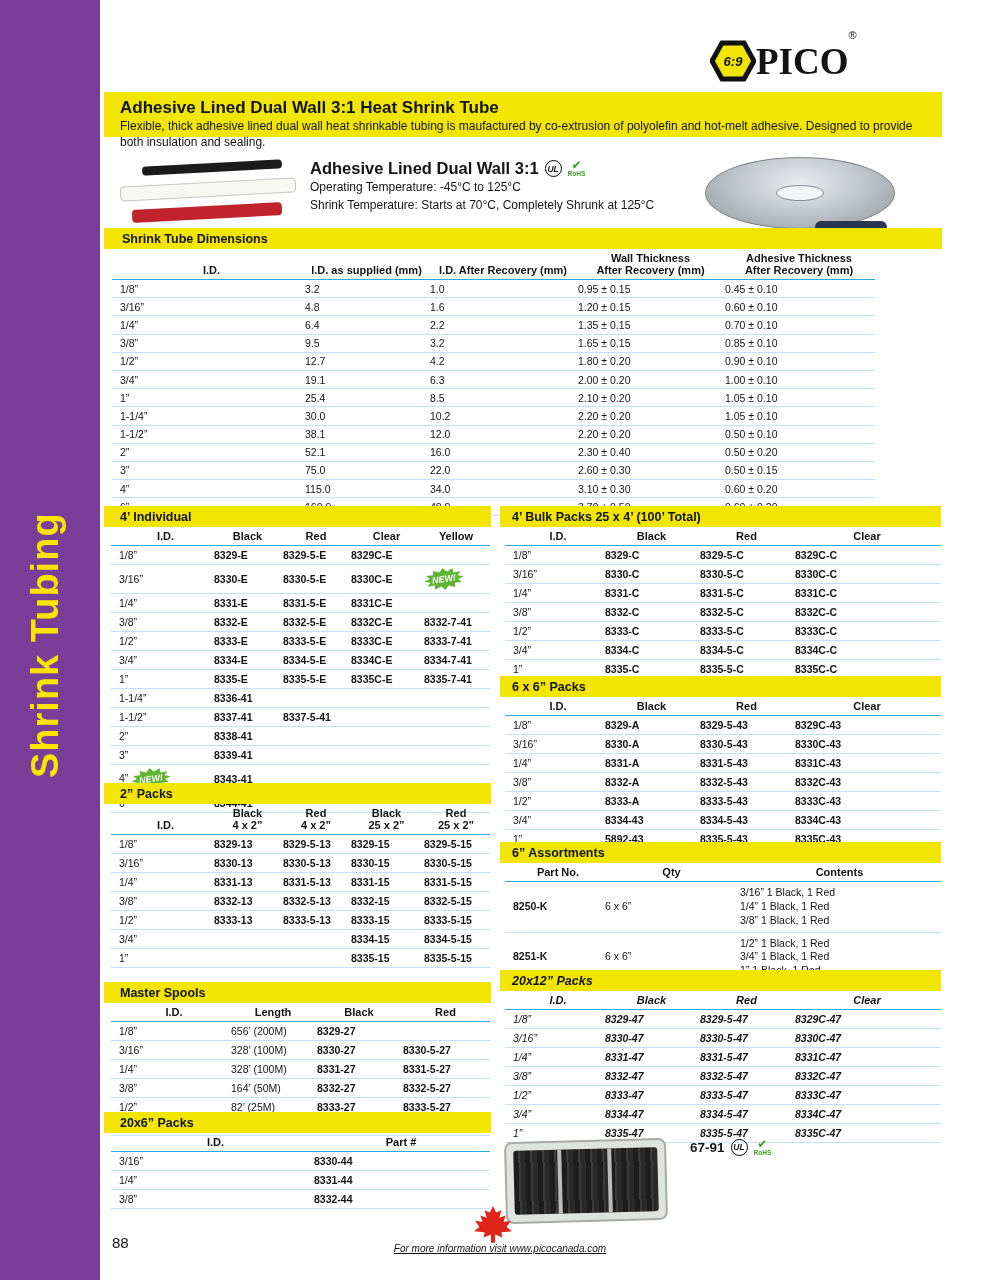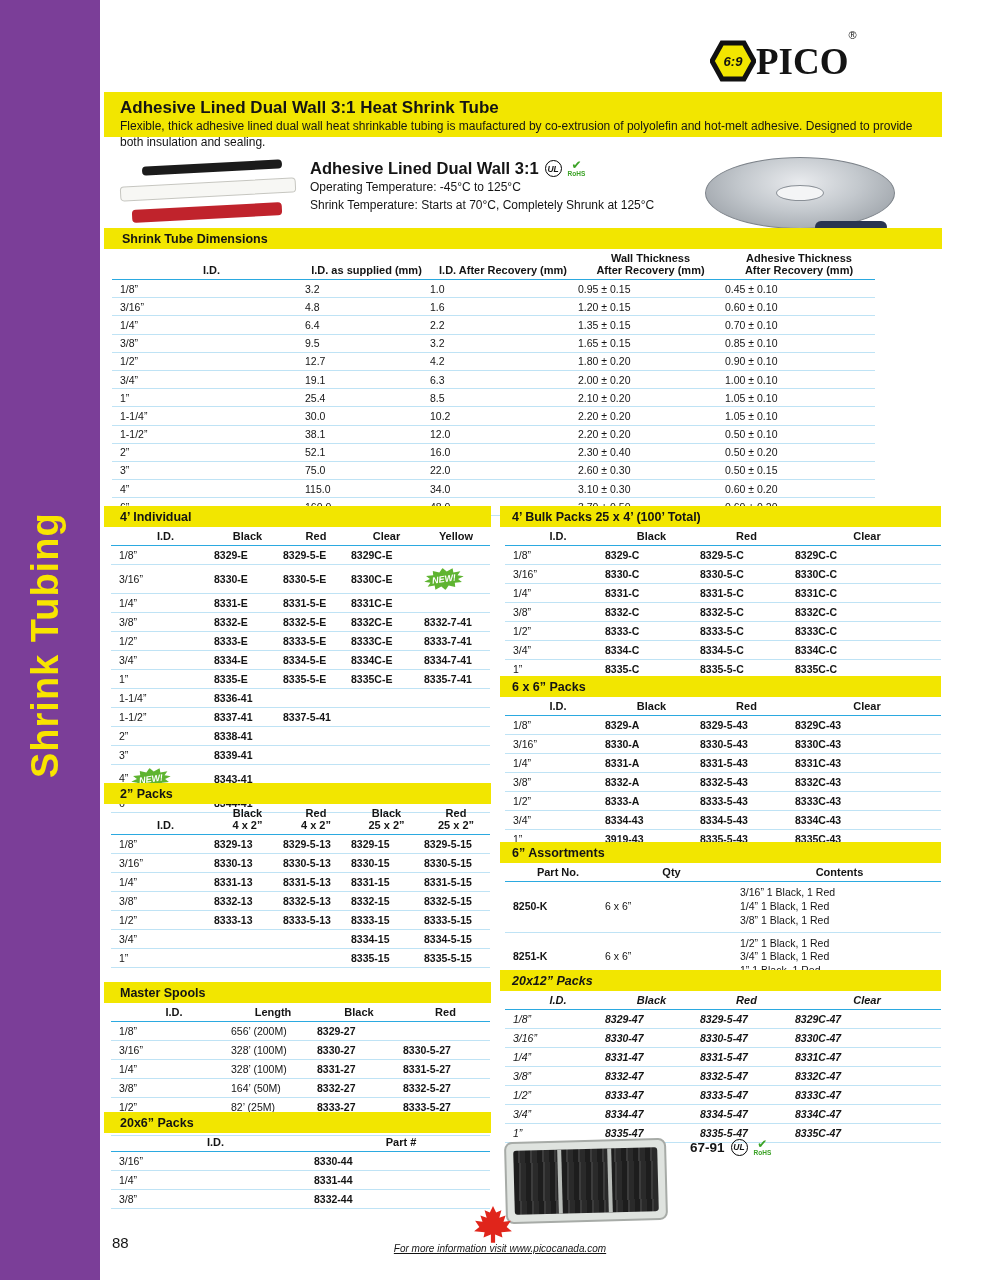--- a/index.html
+++ b/index.html
@@ -644,21 +644,21 @@
             <td>8333C-43</td>
           </tr>
           <tr>
             <td>3/4”</td>
             <td>8334-43</td>
             <td>8334-5-43</td>
             <td>8334C-43</td>
           </tr>
           <tr>
             <td>1”</td>
-            <td>3919-43</td>
+            <td>5892-43</td>
             <td>8335-5-43</td>
             <td>8335C-43</td>
           </tr>
         </tbody>
     </table>
   </div>
 
   <div class="abs" style="left:500px; top:842px; width:441px;">
     <div class="section-bar" style="padding-left:12px;">6” Assortments</div>
     <table class="cat assort boldfirst" style="width:436px; margin-left:5px;">

